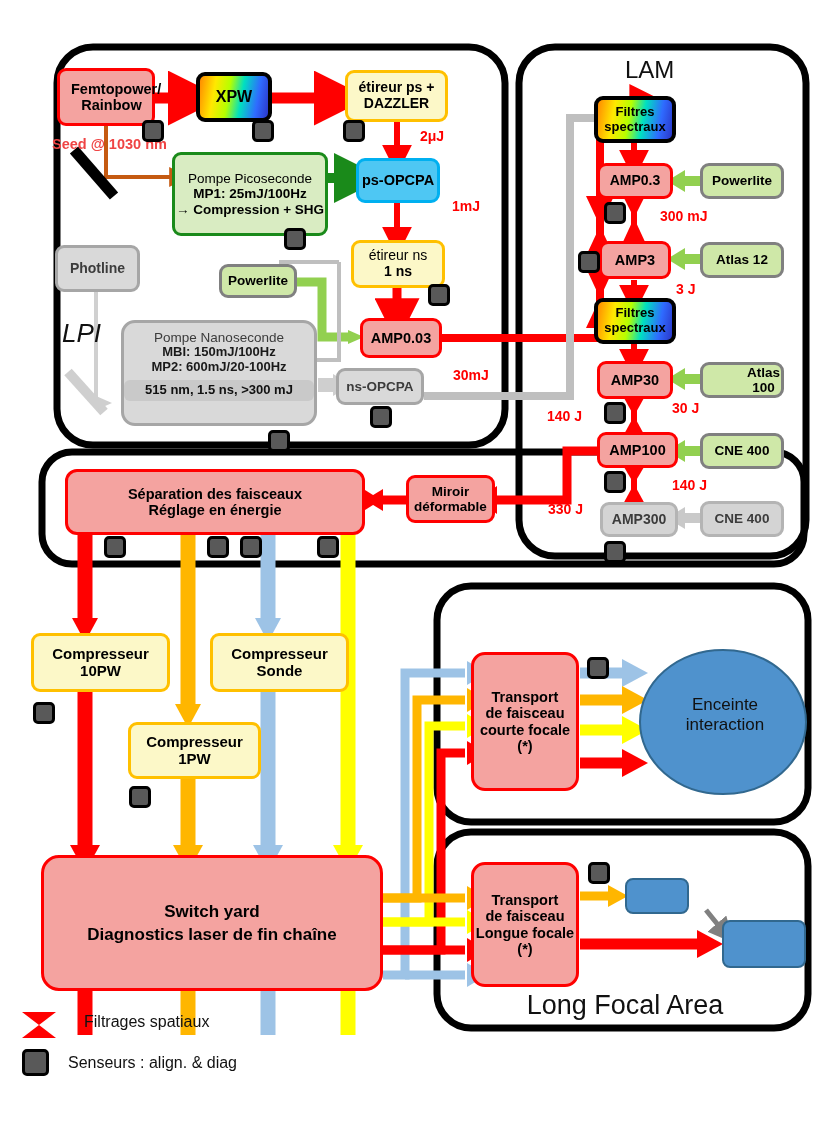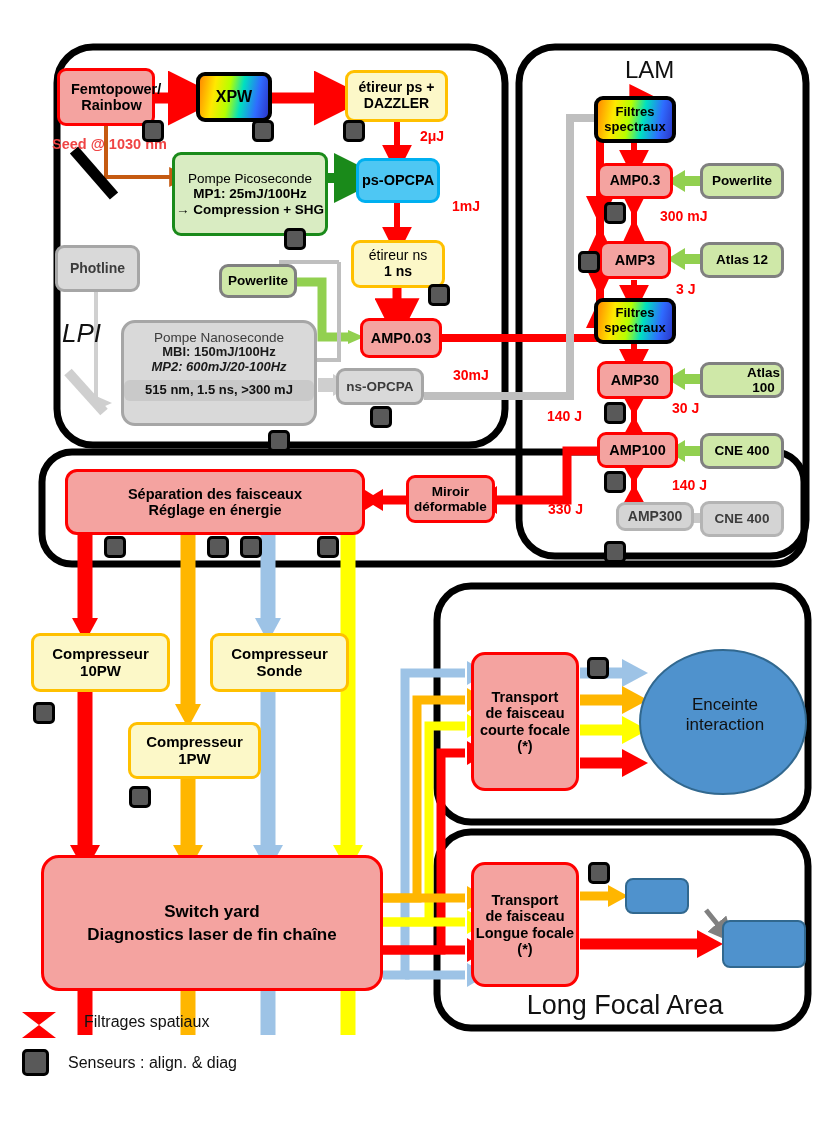--- a/index.html
+++ b/index.html
@@ -290,21 +290,21 @@
   <span>Powerlite</span>
 </div>
 
 <div class="node grey" style="left:55px; top:245px; width:85px; height:47px; font-size:14px;">
   <span>Photline</span>
 </div>
 
 <div class="node grey" style="left:121px; top:320px; width:196px; height:106px; font-size:13px; flex-direction:column; justify-content:flex-start; padding-top:7px; border-radius:14px;">
   <span style="font-weight:normal;font-size:13.5px;">Pompe Nanoseconde</span>
   <span style="color:#1a1a1a;">MBI: 150mJ/100Hz</span>
-  <span style="color:#1a1a1a;font-style:italic;">MP2: 600mJ/20-100Hz</span>
+  <span style="color:#1a1a1a;">MP2: 600mJ/20-100Hz</span>
   <span style="color:#111;margin-top:6px;background:#c9c9c9;border-radius:6px;padding:3px 0;">515 nm, 1.5 ns, &gt;300 mJ</span>
 </div>
 
 <div class="node grey" style="left:336px; top:368px; width:88px; height:37px; font-size:13.5px;">
   <span>ns-OPCPA</span>
 </div>
 
 <div class="node red" style="left:360px; top:318px; width:82px; height:40px; font-size:14.5px;">
   <span>AMP0.03</span>
 </div>
@@ -350,21 +350,21 @@
   <span>Atlas 100</span>
 </div>
 
 <div class="node red" style="left:597px; top:432px; width:81px; height:36px; font-size:14.5px;">
   <span>AMP100</span>
 </div>
 <div class="node greenlt" style="left:700px; top:433px; width:84px; height:36px; font-size:13.5px;">
   <span>CNE 400</span>
 </div>
 
-<div class="node greyd" style="left:616px; top:502px; width:78px; height:29px; font-size:14px;">
+<div class="node greyd" style="left:600px; top:502px; width:78px; height:35px; font-size:14px;">
   <span>AMP300</span>
 </div>
 <div class="node greyd" style="left:700px; top:501px; width:84px; height:36px; font-size:13.5px;">
   <span>CNE 400</span>
 </div>
 
 <div class="energy" style="left:660px; top:208px;">300 mJ</div>
 <div class="energy" style="left:676px; top:281px;">3 J</div>
 <div class="energy" style="left:672px; top:400px;">30 J</div>
 <div class="energy" style="left:547px; top:408px;">140 J</div>

